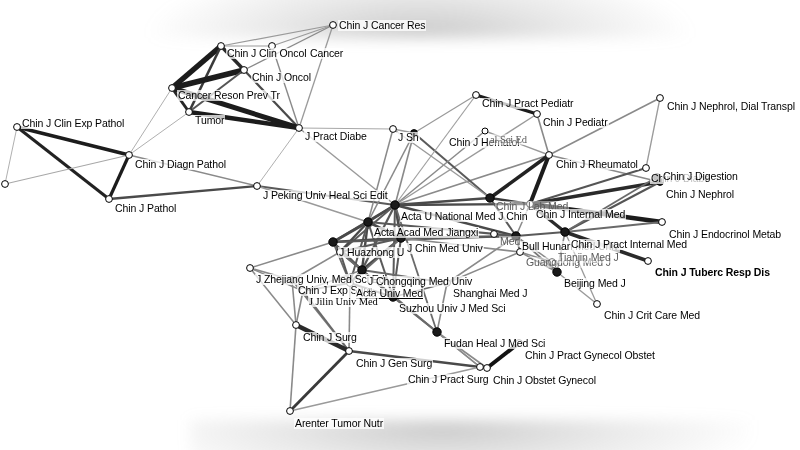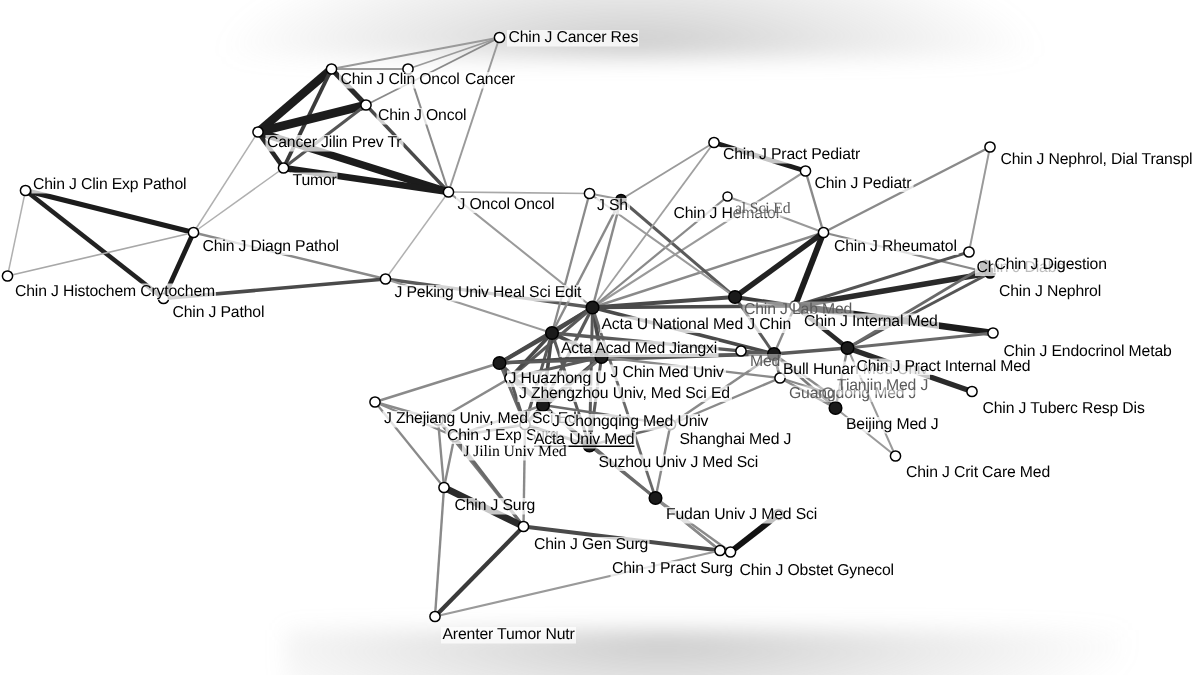--- a/index.html
+++ b/index.html
@@ -271,26 +271,25 @@
         <circle cx="519" cy="343" r="3.4" fill="#ffffff" stroke="#000000" stroke-width="1"></circle>
         <circle cx="290" cy="411" r="3.4" fill="#ffffff" stroke="#000000" stroke-width="1"></circle>
       </g>
   </svg>
 
   <div id="label-layer">
       <div class="node-label" style="left: 338px; top: 20px;">Chin J Cancer Res</div>
       <div class="node-label" style="left: 226px; top: 48px;">Chin J Clin Oncol</div>
       <div class="node-label" style="left: 309px; top: 48px;">Cancer</div>
       <div class="node-label" style="left: 251px; top: 72px;">Chin J Oncol</div>
-      <div class="node-label" style="left: 177px; top: 90px;">Cancer Jilin Prev Tr</div>
+      <div class="node-label" style="left: 177px; top: 90px;">Cancer Reson Prev Tr</div>
       <div class="node-label" style="left: 194px; top: 115px;">Tumor</div>
-      <div class="node-label" style="left: 304px; top: 131px;">J Oncol Oncol</div>
+      <div class="node-label" style="left: 304px; top: 131px;">J Pract Diabe</div>
       <div class="node-label" style="left: 21px; top: 118px;">Chin J Clin Exp Pathol</div>
       <div class="node-label" style="left: 134px; top: 159px;">Chin J Diagn Pathol</div>
-      <div class="node-label" style="left: 9px; top: 189px;">Chin J Histochem Crytochem</div>
       <div class="node-label" style="left: 114px; top: 203px;">Chin J Pathol</div>
       <div class="node-label" style="left: 262px; top: 190px;">J Peking Univ Heal Sci Edit</div>
       <div class="node-label" style="left: 481px; top: 98px;">Chin J Pract Pediatr</div>
       <div class="node-label" style="left: 542px; top: 117px;">Chin J Pediatr</div>
       <div class="node-label" style="left: 666px; top: 101px;">Chin J Nephrol, Dial Transpl</div>
       <div class="node-label" style="left: 397px; top: 132px;">J Sh</div>
       <div class="node-label" style="left: 408px; top: 137px; margin-left: 40px;">Chin J Hematol</div>
       <div class="node-label dim" style="left: 489px; top: 134px; font-family: Liberation Serif, serif;">al Sci Ed</div>
       <div class="node-label" style="left: 555px; top: 159px;">Chin J Rheumatol</div>
       <div class="node-label" style="left: 650px; top: 173px;">Chin J Diabe</div>
@@ -298,35 +297,35 @@
       <div class="node-label" style="left: 665px; top: 189px;">Chin J Nephrol</div>
       <div class="node-label" style="left: 400px; top: 211px;">Acta U National Med J Chin</div>
       <div class="node-label dim" style="left: 495px; top: 201px;">Chin J Lab Med</div>
       <div class="node-label" style="left: 535px; top: 209px;">Chin J Internal Med</div>
       <div class="node-label" style="left: 373px; top: 227px;">Acta Acad Med Jiangxi</div>
       <div class="node-label" style="left: 338px; top: 247px;">J Huazhong U</div>
       <div class="node-label" style="left: 406px; top: 243px;">J Chin Med Univ</div>
       <div class="node-label dim" style="left: 499px; top: 236px;">Med</div>
       <div class="node-label" style="left: 521px; top: 241px;">Bull Hunan Med Univ</div>
       <div class="node-label" style="left: 570px; top: 239px;">Chin J Pract Internal Med</div>
-      <div class="node-label" style="left: 345px; top: 257px;">J Zhengzhou Univ, Med Sci Ed</div>
       <div class="node-label dim" style="left: 525px; top: 257px;">Guangdong Med J</div>
       <div class="node-label" style="left: 668px; top: 229px;">Chin J Endocrinol Metab</div>
-      <div class="node-label" style="left: 654px; top: 267px;">Chin J Tuberc Resp Dis</div>
+      <div class="node-label" style="left: 654px; top: 267px; font-weight: bold;">Chin J Tuberc Resp Dis</div>
       <div class="node-label" style="left: 563px; top: 278px;">Beijing Med J</div>
       <div class="node-label dim" style="left: 557px; top: 252px;">Tianjin Med J</div>
       <div class="node-label" style="left: 603px; top: 310px;">Chin J Crit Care Med</div>
       <div class="node-label" style="left: 255px; top: 274px;">J Zhejiang Univ, Med Sci Ed</div>
       <div class="node-label" style="left: 367px; top: 276px;">J Chongqing Med Univ</div>
       <div class="node-label" style="left: 297px; top: 285px;">Chin J Exp Surg</div>
       <div class="node-label" style="left: 355px; top: 288px; text-decoration: underline;">Acta Univ Med</div>
       <div class="node-label" style="left: 452px; top: 288px;">Shanghai Med J</div>
       <div class="node-label" style="left: 308px; top: 296px; font-family: Liberation Serif, serif;">J Jilin Univ Med</div>
       <div class="node-label" style="left: 398px; top: 303px;">Suzhou Univ J Med Sci</div>
-      <div class="node-label" style="left: 443px; top: 338px;">Fudan Univ J Med Sci</div>
+      <div class="node-label" style="left: 443px; top: 338px;">Fudan Heal J Med Sci</div>
       <div class="node-label" style="left: 302px; top: 332px;">Chin J Surg</div>
       <div class="node-label" style="left: 355px; top: 358px;">Chin J Gen Surg</div>
       <div class="node-label" style="left: 407px; top: 374px;">Chin J Pract Surg</div>
       <div class="node-label" style="left: 492px; top: 375px;">Chin J Obstet Gynecol</div>
+      <div class="node-label" style="left: 524px; top: 350px;">Chin J Pract Gynecol Obstet</div>
       <div class="node-label" style="left: 294px; top: 418px;">Arenter Tumor Nutr</div>
     </div>
 
 </div>
 
 </body></html>

